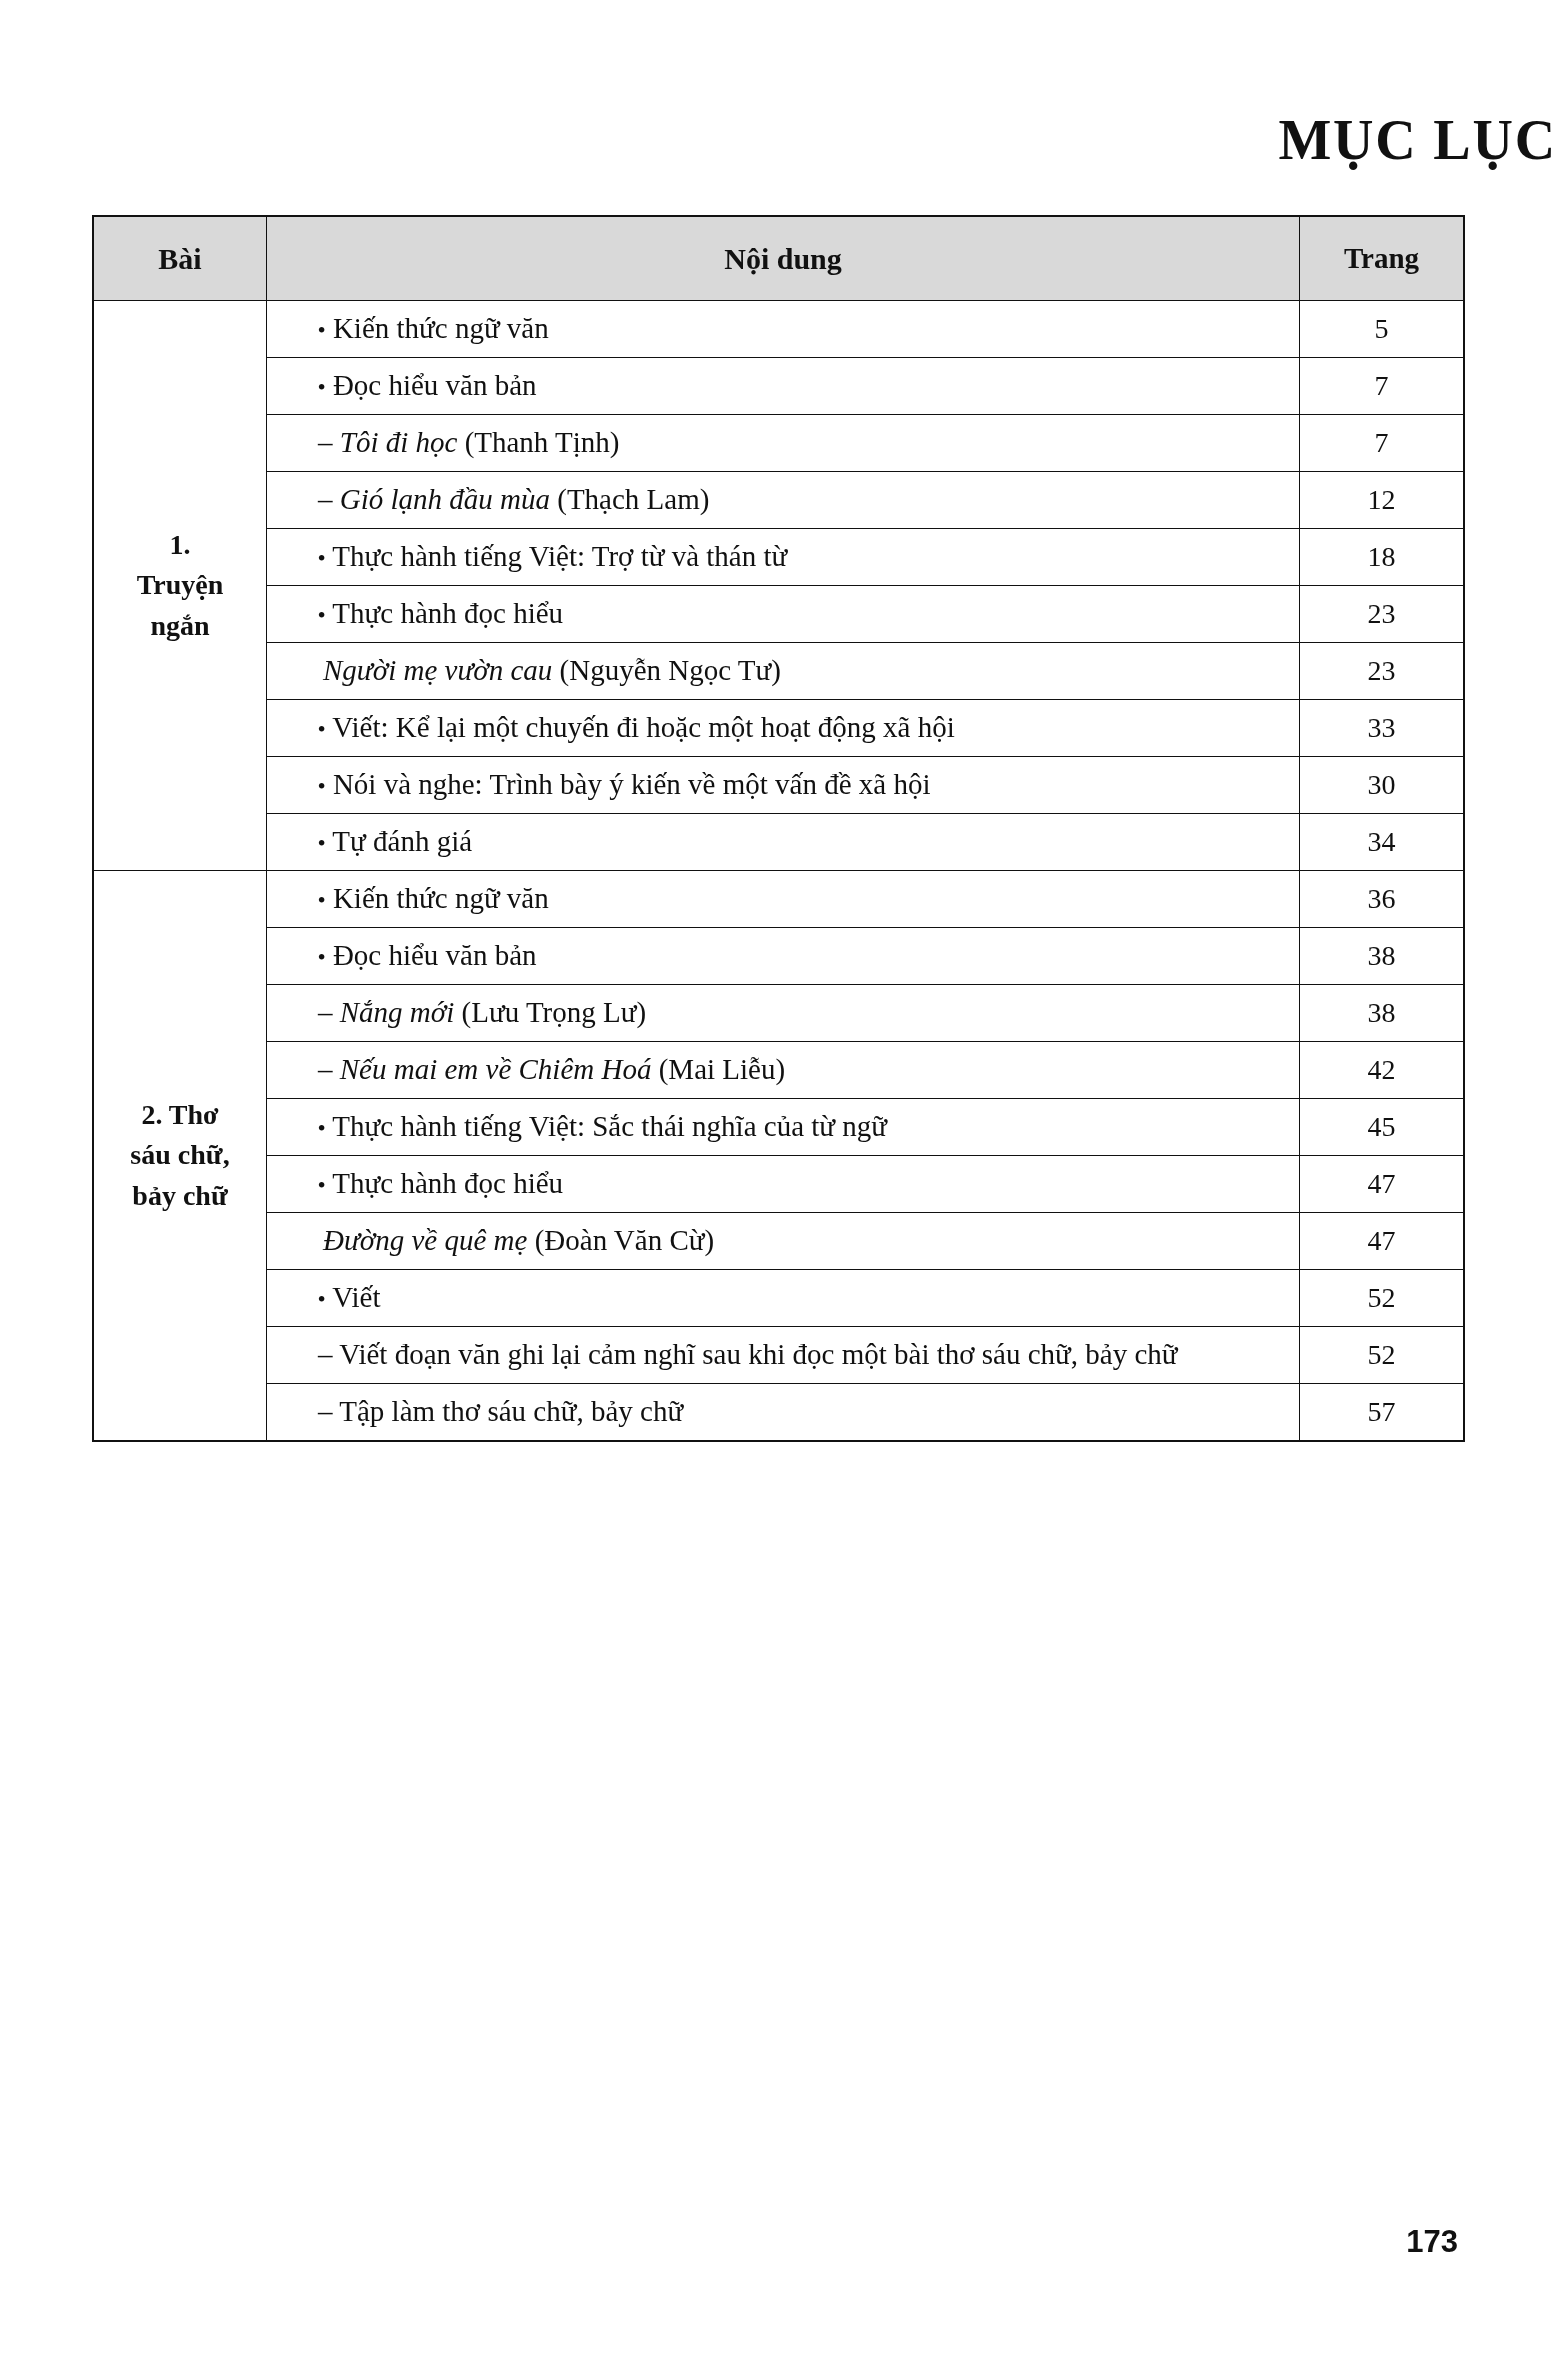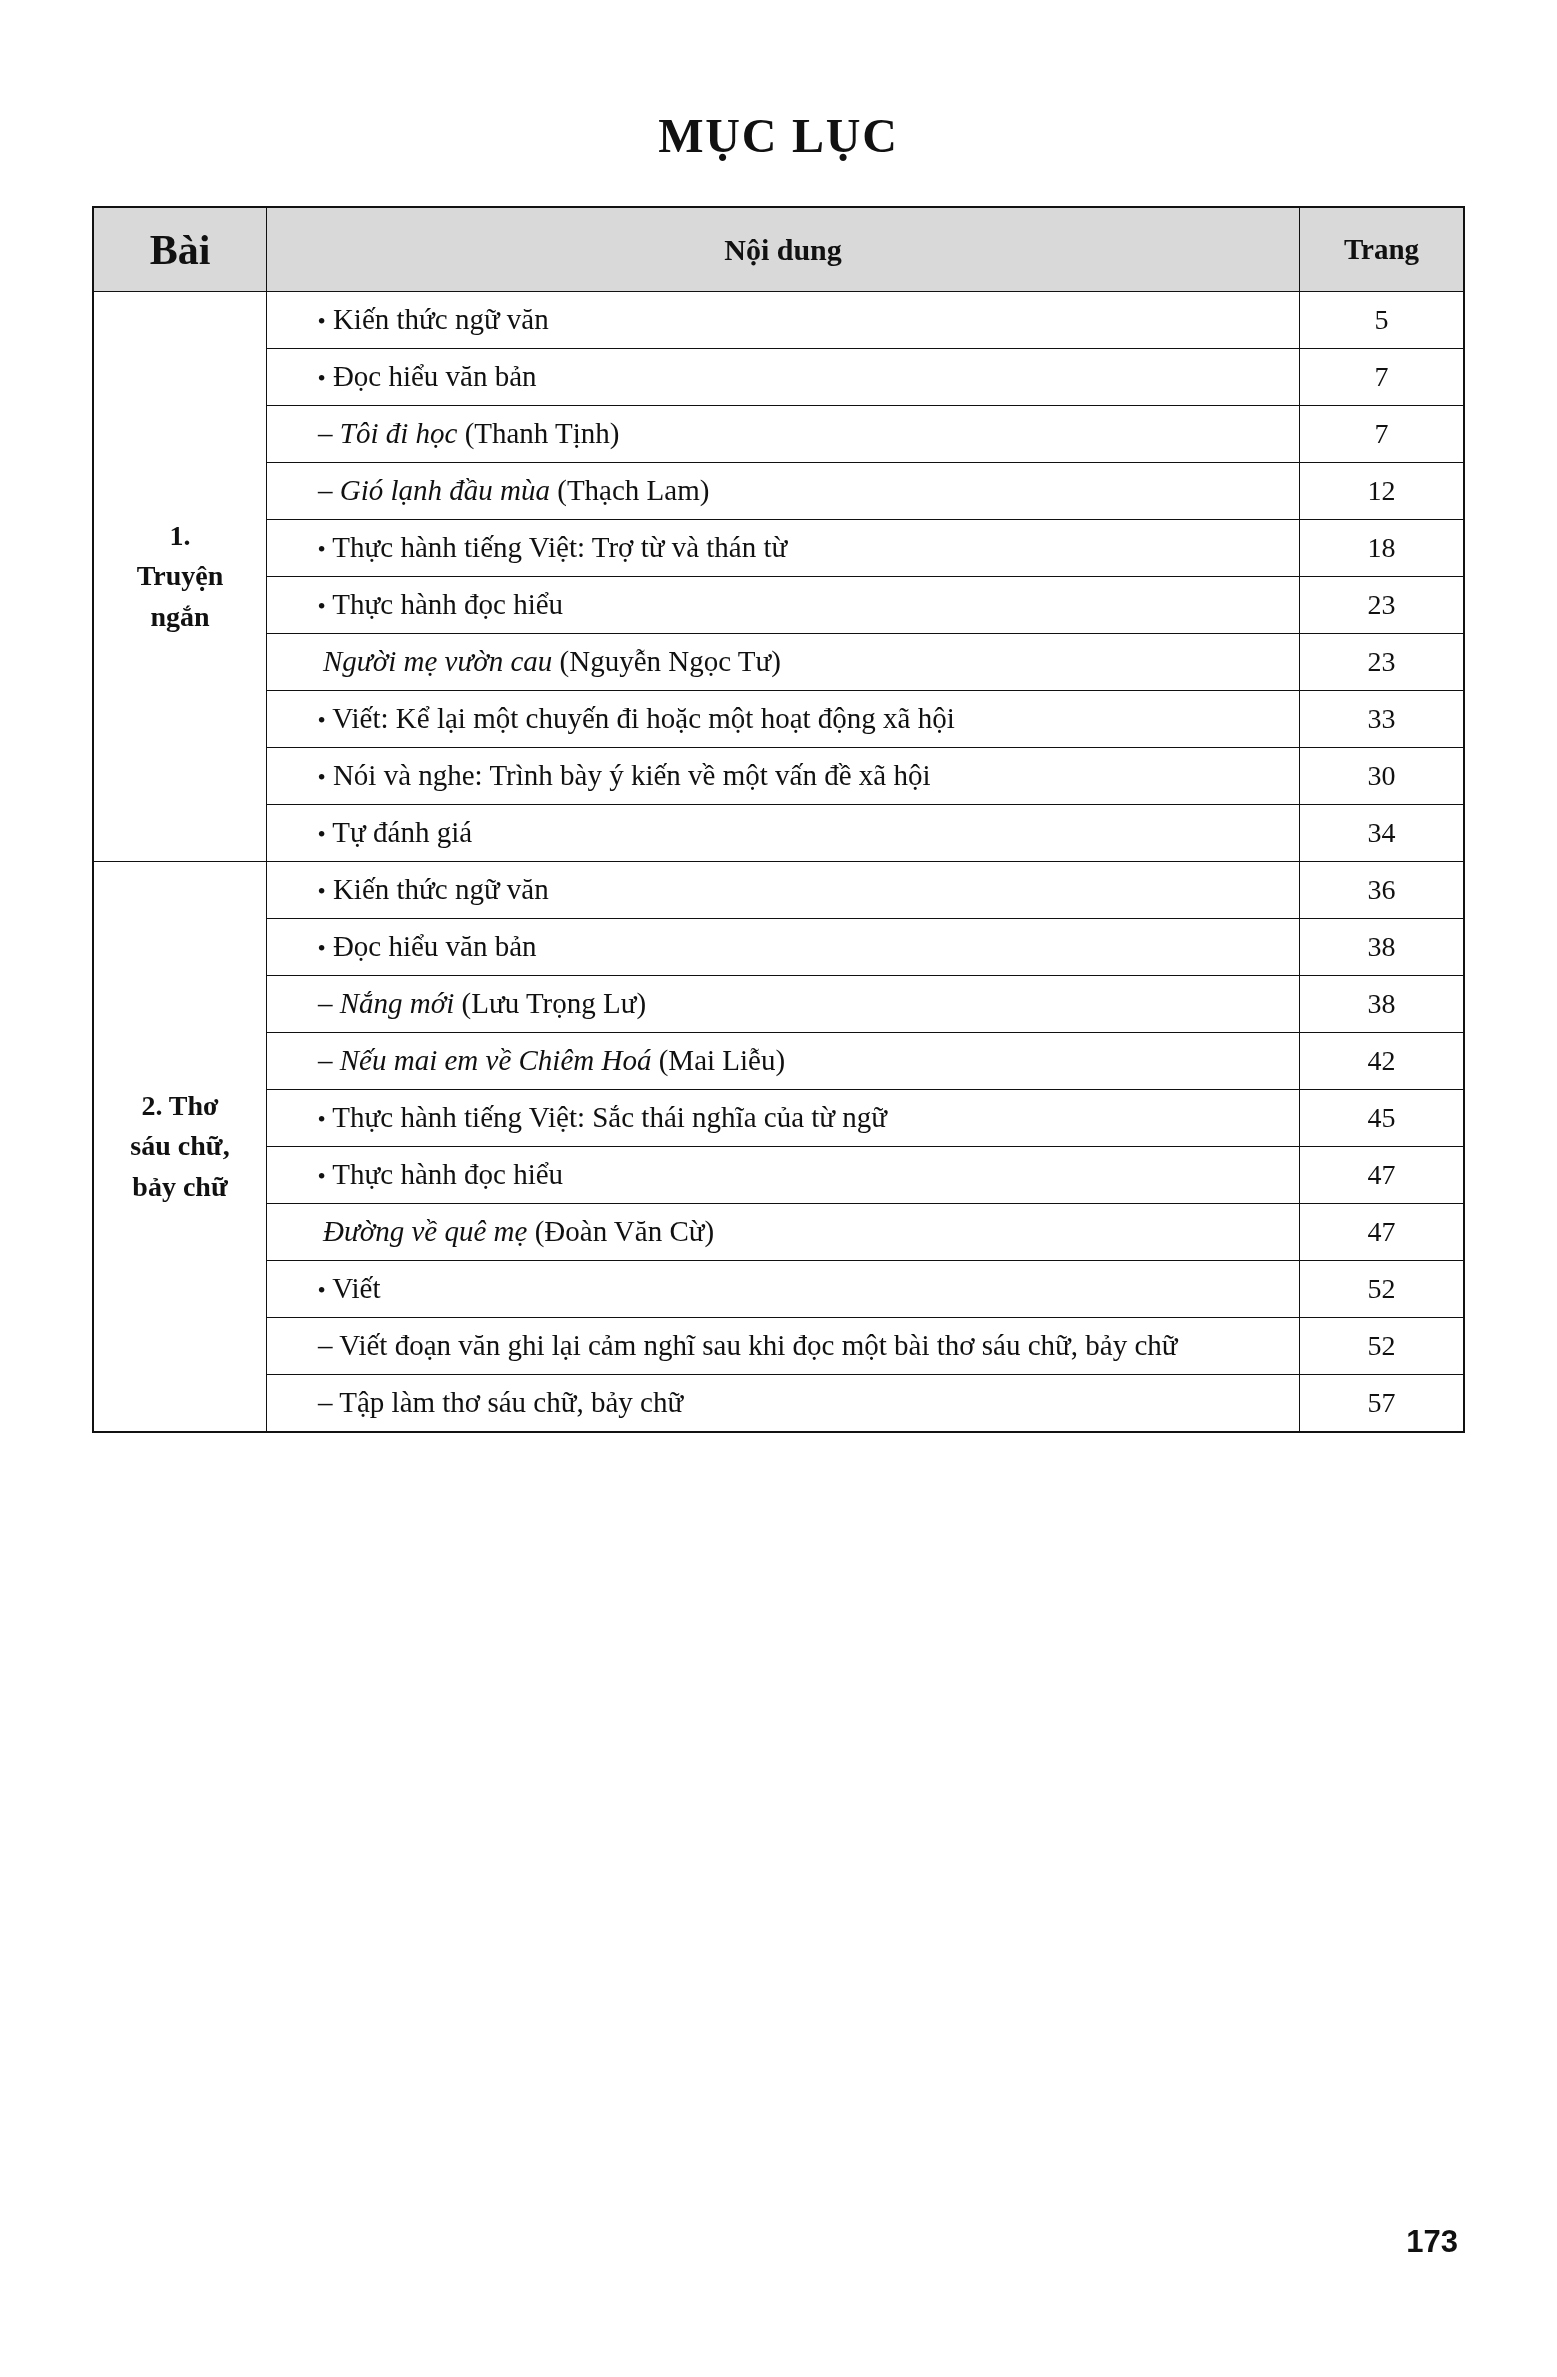--- a/index.html
+++ b/index.html
@@ -17,23 +17,23 @@
   }
   .page {
     position: absolute;
     left: 0; top: 0;
     width: 1557px;
     height: 2377px;
     box-sizing: border-box;
     padding: 0;
   }
   .title {
-    text-align: center;
+    text-align: right;
     font-family: "Liberation Serif", serif;
-    font-size: 48px;
+    font-size: 56px;
     font-weight: bold;
     letter-spacing: 1.8px;
     margin-top: 108px;
     margin-bottom: 43px;
   }
   table.toc {
     border-collapse: collapse;
     table-layout: fixed;
     margin: 0 auto;
     width: 1373px;
@@ -44,21 +44,21 @@
     vertical-align: middle;
     padding: 0;
   }
   thead th {
     background: #d9d9d9;
     font-weight: bold;
     text-align: center;
     font-size: 30px;
     height: 83px;
   }
-  th.col-bai { width: 172px; font-size: 42px; margin-left: 8px; }
+  th.col-bai { width: 172px; font-size: 30px; margin-left: 8px; }
   th.col-noi { }
   th.col-trang { width: 163px; font-size: 29px; }
 
   td.group {
     width: 172px;
     text-align: center;
     font-weight: bold;
     font-size: 28px;
     line-height: 1.45;
     vertical-align: top;

